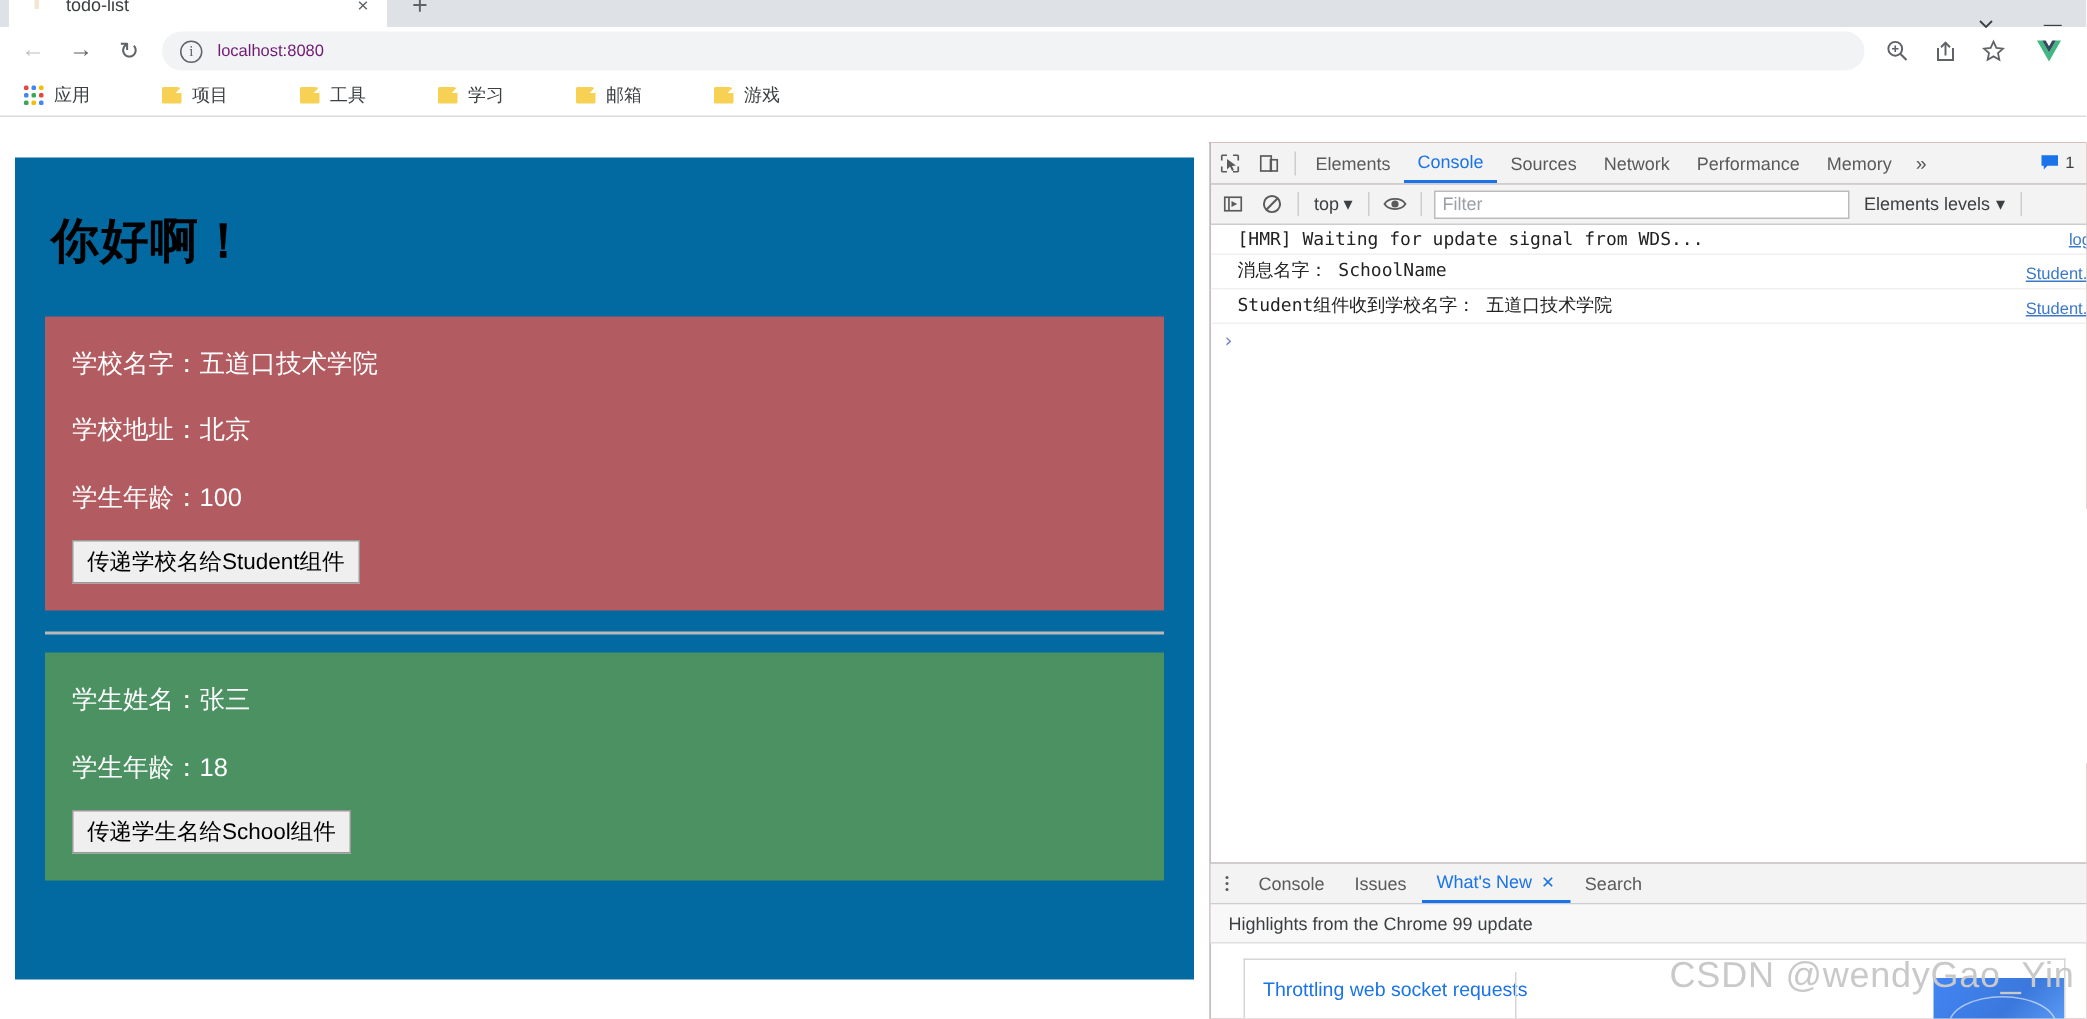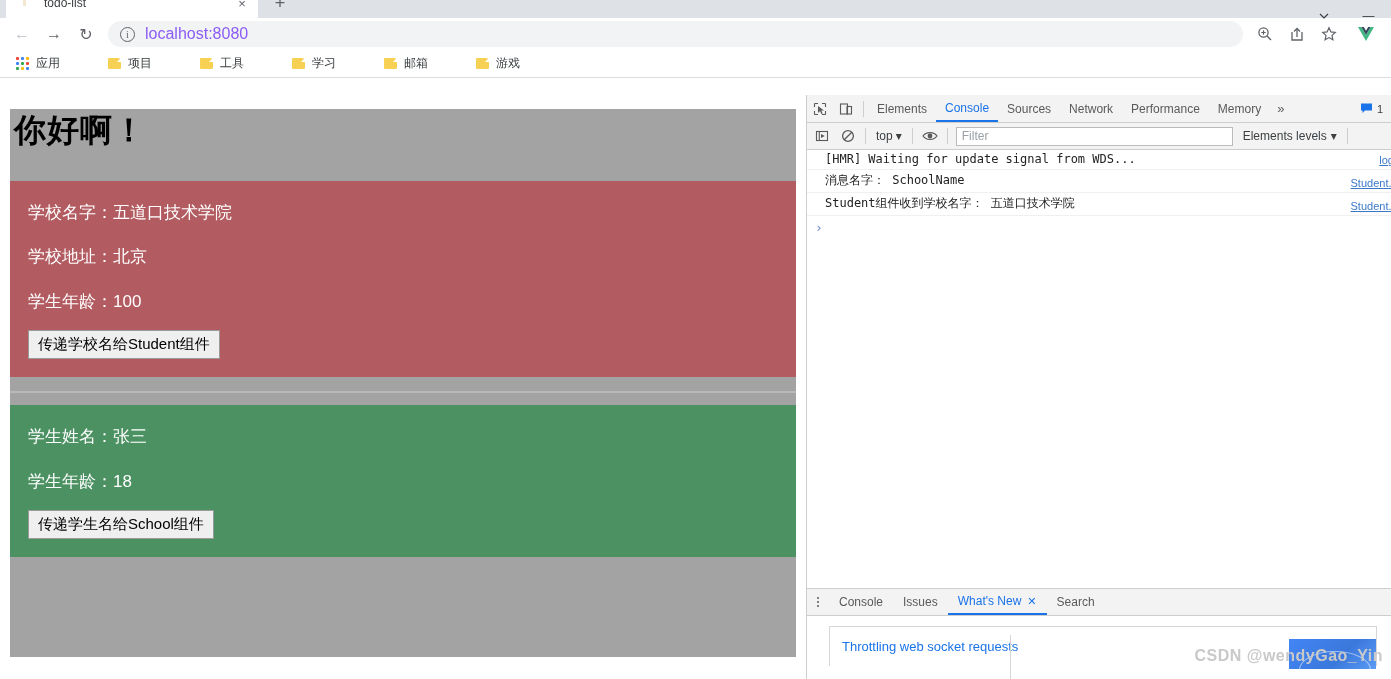--- a/index.html
+++ b/index.html
@@ -74,21 +74,21 @@
   .omnibox {
     flex: 1; height: 26px; background: #f1f3f4; border-radius: 13px;
     display: flex; align-items: center; padding: 0 12px; margin: 0 6px;
   }
   .omni-info {
     width: 15px; height: 15px; border: 1.3px solid #5f6368;
     border-radius: 50%; display: flex; align-items: center;
     justify-content: center; font-size: 10px; color: #5f6368;
     margin-right: 10px; flex: 0 0 15px; font-family: "Liberation Serif", serif;
   }
-  .omni-url { font-size: 16px; color: #8b5cf6; }
+  .omni-url { font-size: 11px; color: #701a75; }
   .tool-icons { display: flex; align-items: center; }
   .tool-icon {
     width: 26px; height: 26px; display: flex; align-items: center;
     justify-content: center; color: #5f6368; margin: 0 3px;
   }
   .vue-icon { margin: 0 6px 0 8px; }
 
   .bookmarks {
     height: 28px; background: #fff; display: flex; align-items: center;
     padding: 0 8px; border-bottom: 1px solid #dadce0; gap: 32px;
@@ -112,21 +112,21 @@
     content:""; position:absolute; right:0; top:0;
     border-left: 4px solid transparent; border-bottom: 4px solid #fff;
   }
 
   
   .viewport {
     position: absolute; left: 0; top: 95px;
     width: 806px; height: 584px; background: #fff; overflow: hidden;
   }
   .gray-box {
-    margin: 10px; background: #a3a3a3; 
+    margin: 10px; background: #0369a1; padding: 20px;
     min-height: 548px;
   }
   .hello {
     font-size: 32px; font-weight: bold; color: #000;
     margin: 14px 0 28px 4px; letter-spacing: 1px;
   }
   .panel { padding: 22px 18px 18px 18px; margin-bottom: 14px; }
   .panel.red { background: #b25b60; }
   .panel.green { background: #4b9162; }
   .row {
@@ -256,22 +256,22 @@
     content:""; position:absolute; left:10px; top:12px; width:70px; height:36px;
     border-radius: 50%; border: 1px solid rgba(255,255,255,.55);
   }
   .wn-divider {
     position: absolute; left: 180px; top: 8px; width: 1px; height: 46px;
     background: #d6d6d6;
   }
 
   .watermark {
     position: absolute; right: 8px; bottom: 14px;
-    font-size: 16px; color: #c9c9c9; white-space: nowrap;
-    pointer-events: none; letter-spacing: .5px; font-weight: bold;
+    font-size: 24px; color: #c9c9c9; white-space: nowrap;
+    pointer-events: none; letter-spacing: .5px;
   }
 </style>
 </head>
 <body>
 
 <div class="browser">
 
   <div class="tabstrip">
     <div class="tab">
       <span class="tab-favicon"><span class="shield"></span></span>
@@ -496,20 +496,21 @@
           <span>Issues</span>
         </div>
         <div class="dtab active">
           <span>What's New</span>
           <span class="x">✕</span>
         </div>
         <div class="dtab">
           <span>Search</span>
         </div>
       </div>
+      <div class="drawer-sub">Highlights from the Chrome 99 update</div>
       <div class="whatsnew-body">
         <div class="wn-card">
           <span class="wn-link">Throttling web socket requests</span>
           <span class="wn-divider"></span>
           <span class="wn-thumb"></span>
         </div>
       </div>
     </div>
 
   </div>

